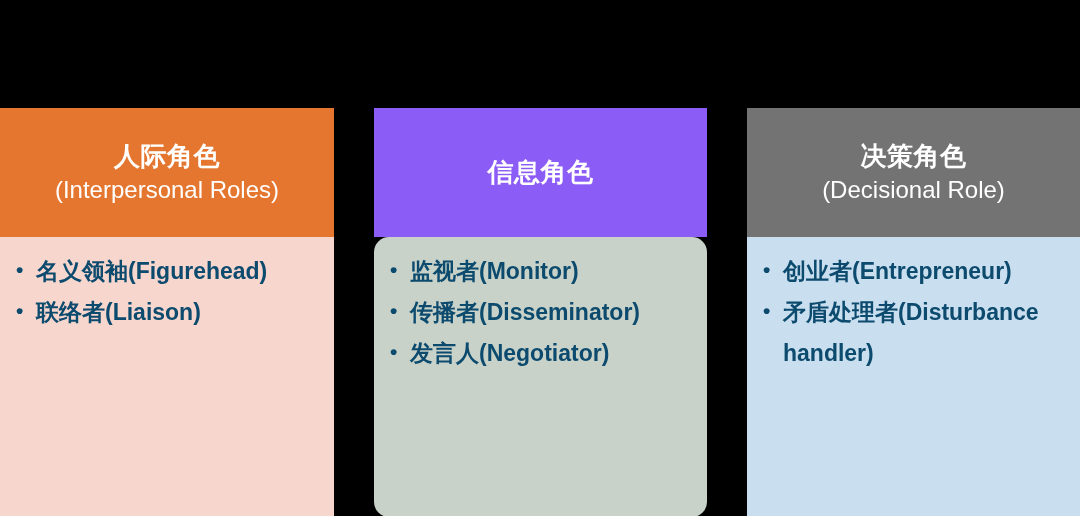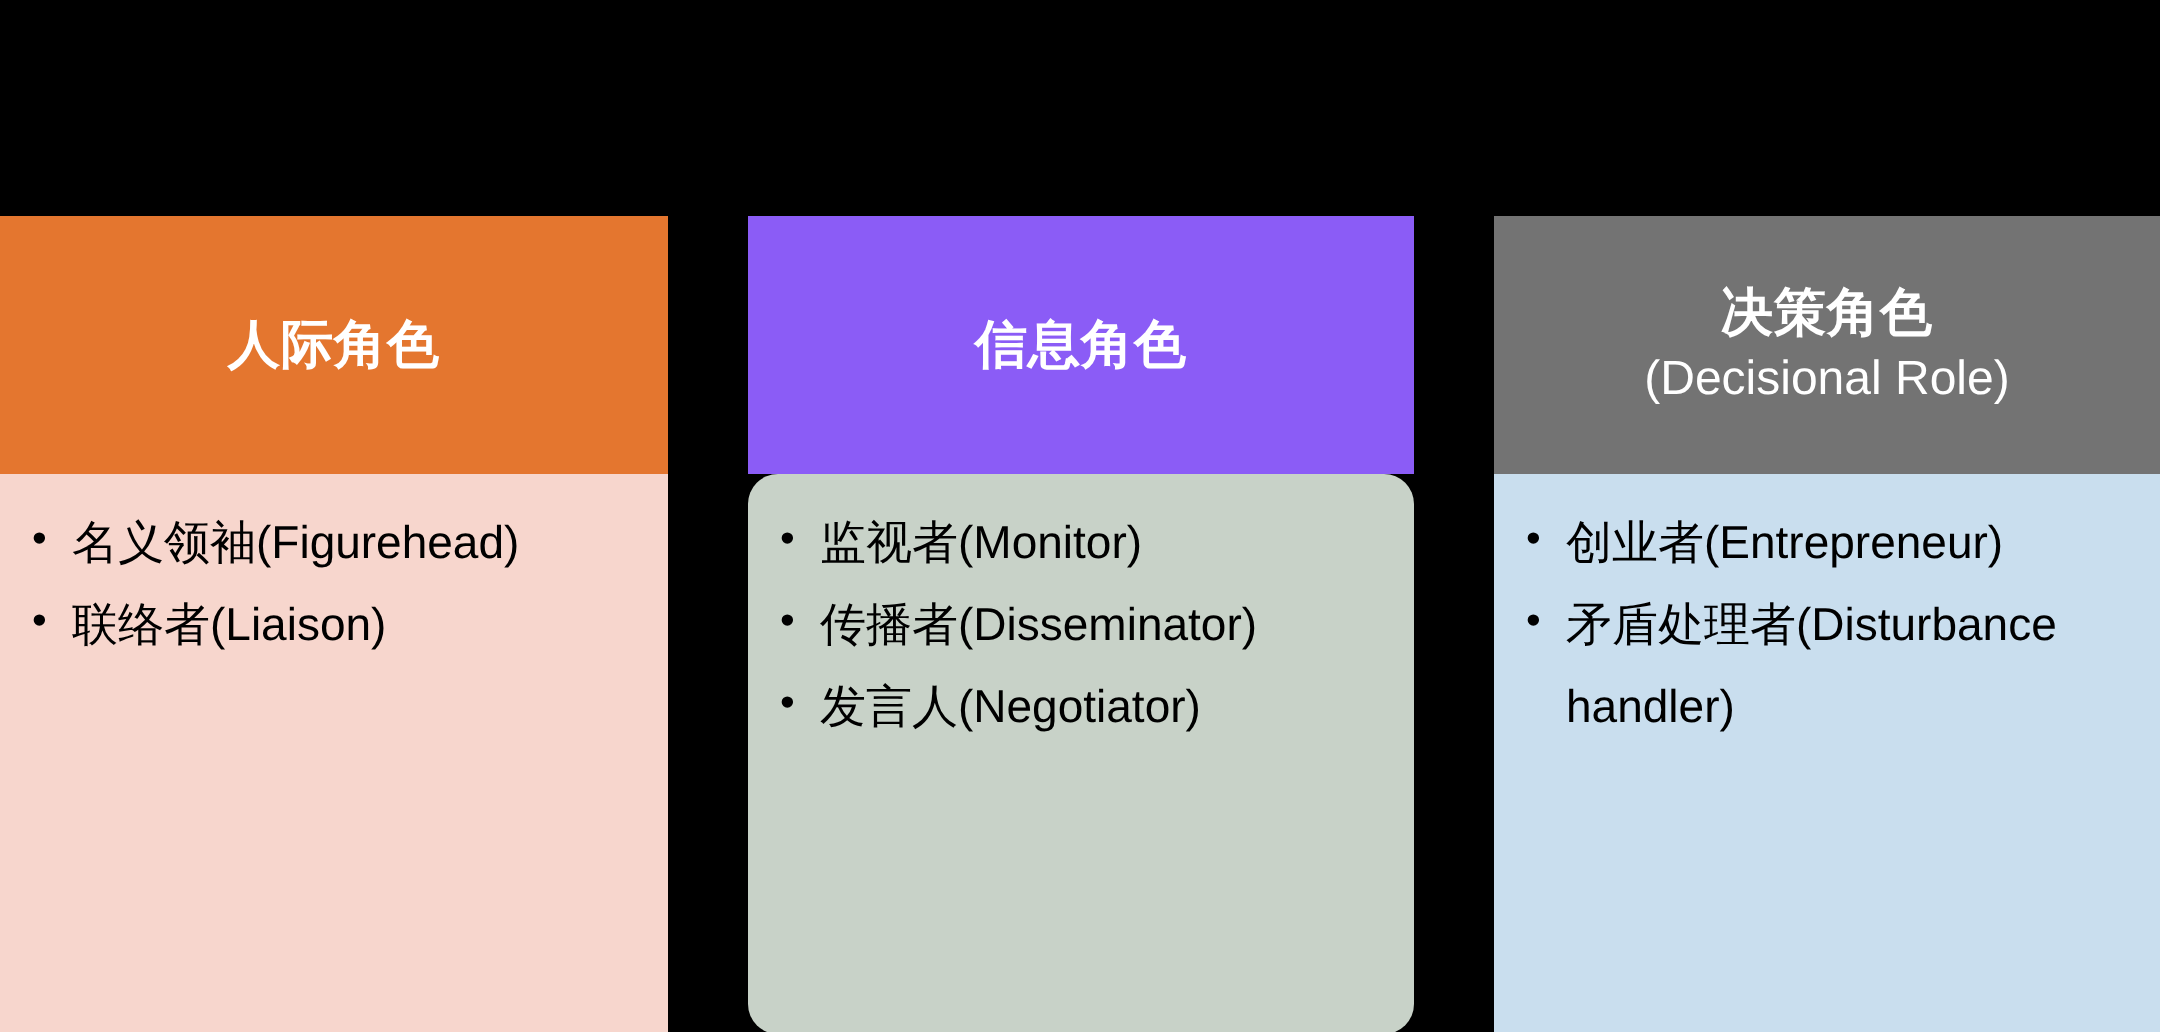--- a/index.html
+++ b/index.html
@@ -80,21 +80,22 @@
   .bullet-list {
     list-style: none;
     margin: 0;
     padding: 0;
   }
   .bullet-item {
     position: relative;
     padding-left: 26px;
     font-size: 23px;
     line-height: 1.78;
-    color: #000000;
+    color: #0c4a6e;
+    font-weight: bold;
   }
   .bullet-item::before {
     content: "\2022";
     position: absolute;
     left: 6px;
     top: 0;
     font-size: 21px;
     line-height: 1.78;
   }
 
@@ -110,20 +111,21 @@
 </style>
 </head>
 <body>
 
 <div class="board">
   <div class="columns">
 
     <div class="column col-1">
       <div class="card-header c1-head">
         <div class="header-cn">人际角色</div>
+        <div class="header-en">(Interpersonal Roles)</div>
       </div>
       <div class="card-body c1-body">
         <ul class="bullet-list">
           <li class="bullet-item">名义领袖(Figurehead)</li>
           <li class="bullet-item">联络者(Liaison)</li>
         </ul>
       </div>
     </div>
 
     <div class="col-gap"></div>

